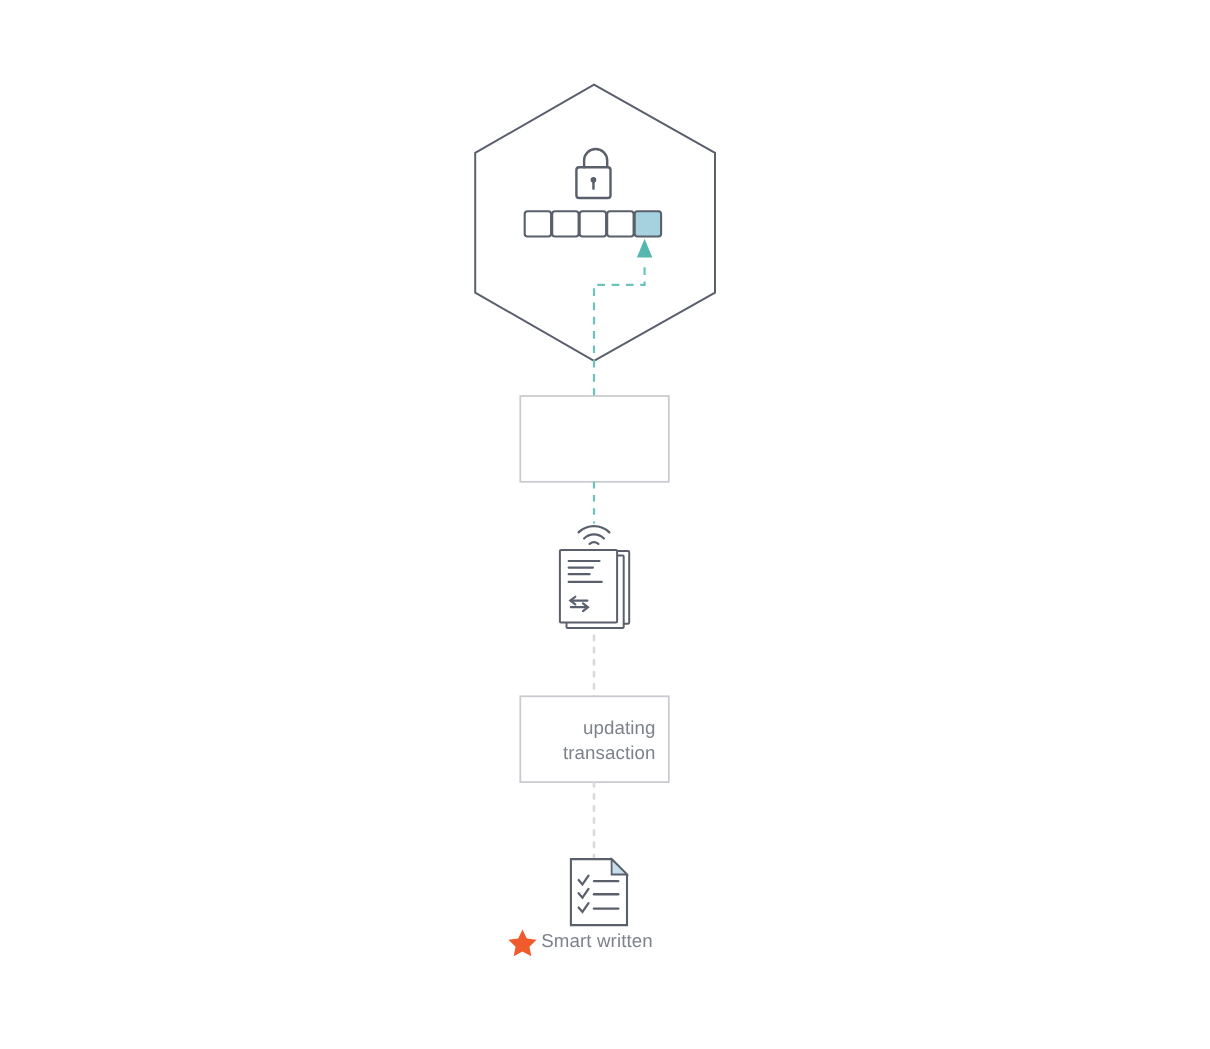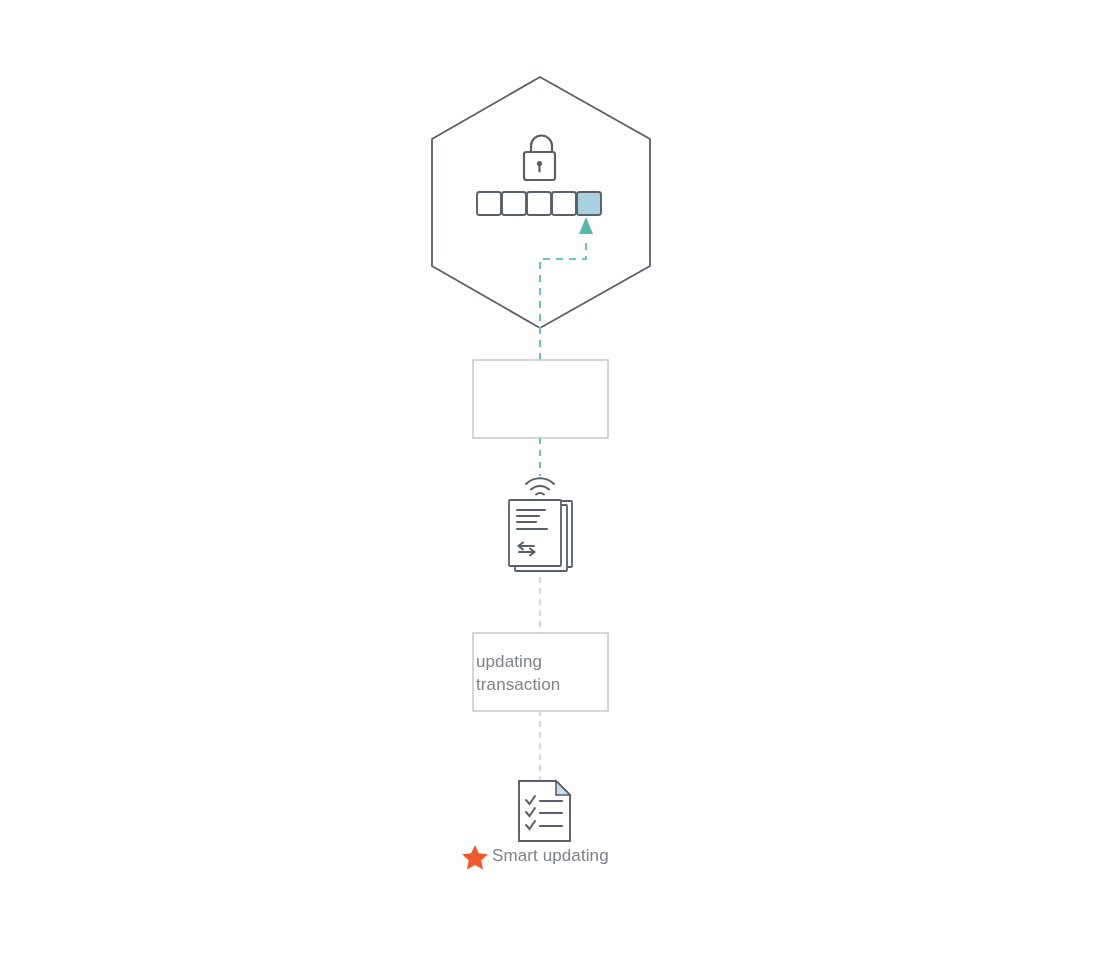--- a/index.html
+++ b/index.html
@@ -36,23 +36,24 @@
     font-family: "Liberation Sans", sans-serif;
     white-space: pre-line;
     letter-spacing: 0.1px;
   }
   #written-to-ledger-text {
     left: 487px;
     top: 377px;
     width: 120px;
   }
   #updating-transaction-text {
-    left: 476px;
+    left: 466px;
     top: 650px;
     width: 130px;
+    text-align: right;
   }
   #smart-contract-label {
     position: absolute;
     left: 492px;
     top: 846px;
     color: #7d828a;
     font-size: 17px;
     font-family: "Liberation Sans", sans-serif;
     letter-spacing: 0.1px;
     white-space: nowrap;
@@ -151,15 +152,15 @@
       </g>
     </g>
 
     <polygon points="475,845 478.9,853.2 487.8,854.3 481.3,860.6 483,869.4 475,865.1 467,869.4 468.7,860.6 462.2,854.3 471.1,853.2" fill="#ef5b2b" stroke="none"></polygon>
   </svg>
 
 
   <div class="label-box-text" id="updating-transaction-text">updating
 transaction</div>
 
-  <div id="smart-contract-label">Smart updating</div>
+  <div id="smart-contract-label">Smart written</div>
 
 </div>
 
 </body></html>

